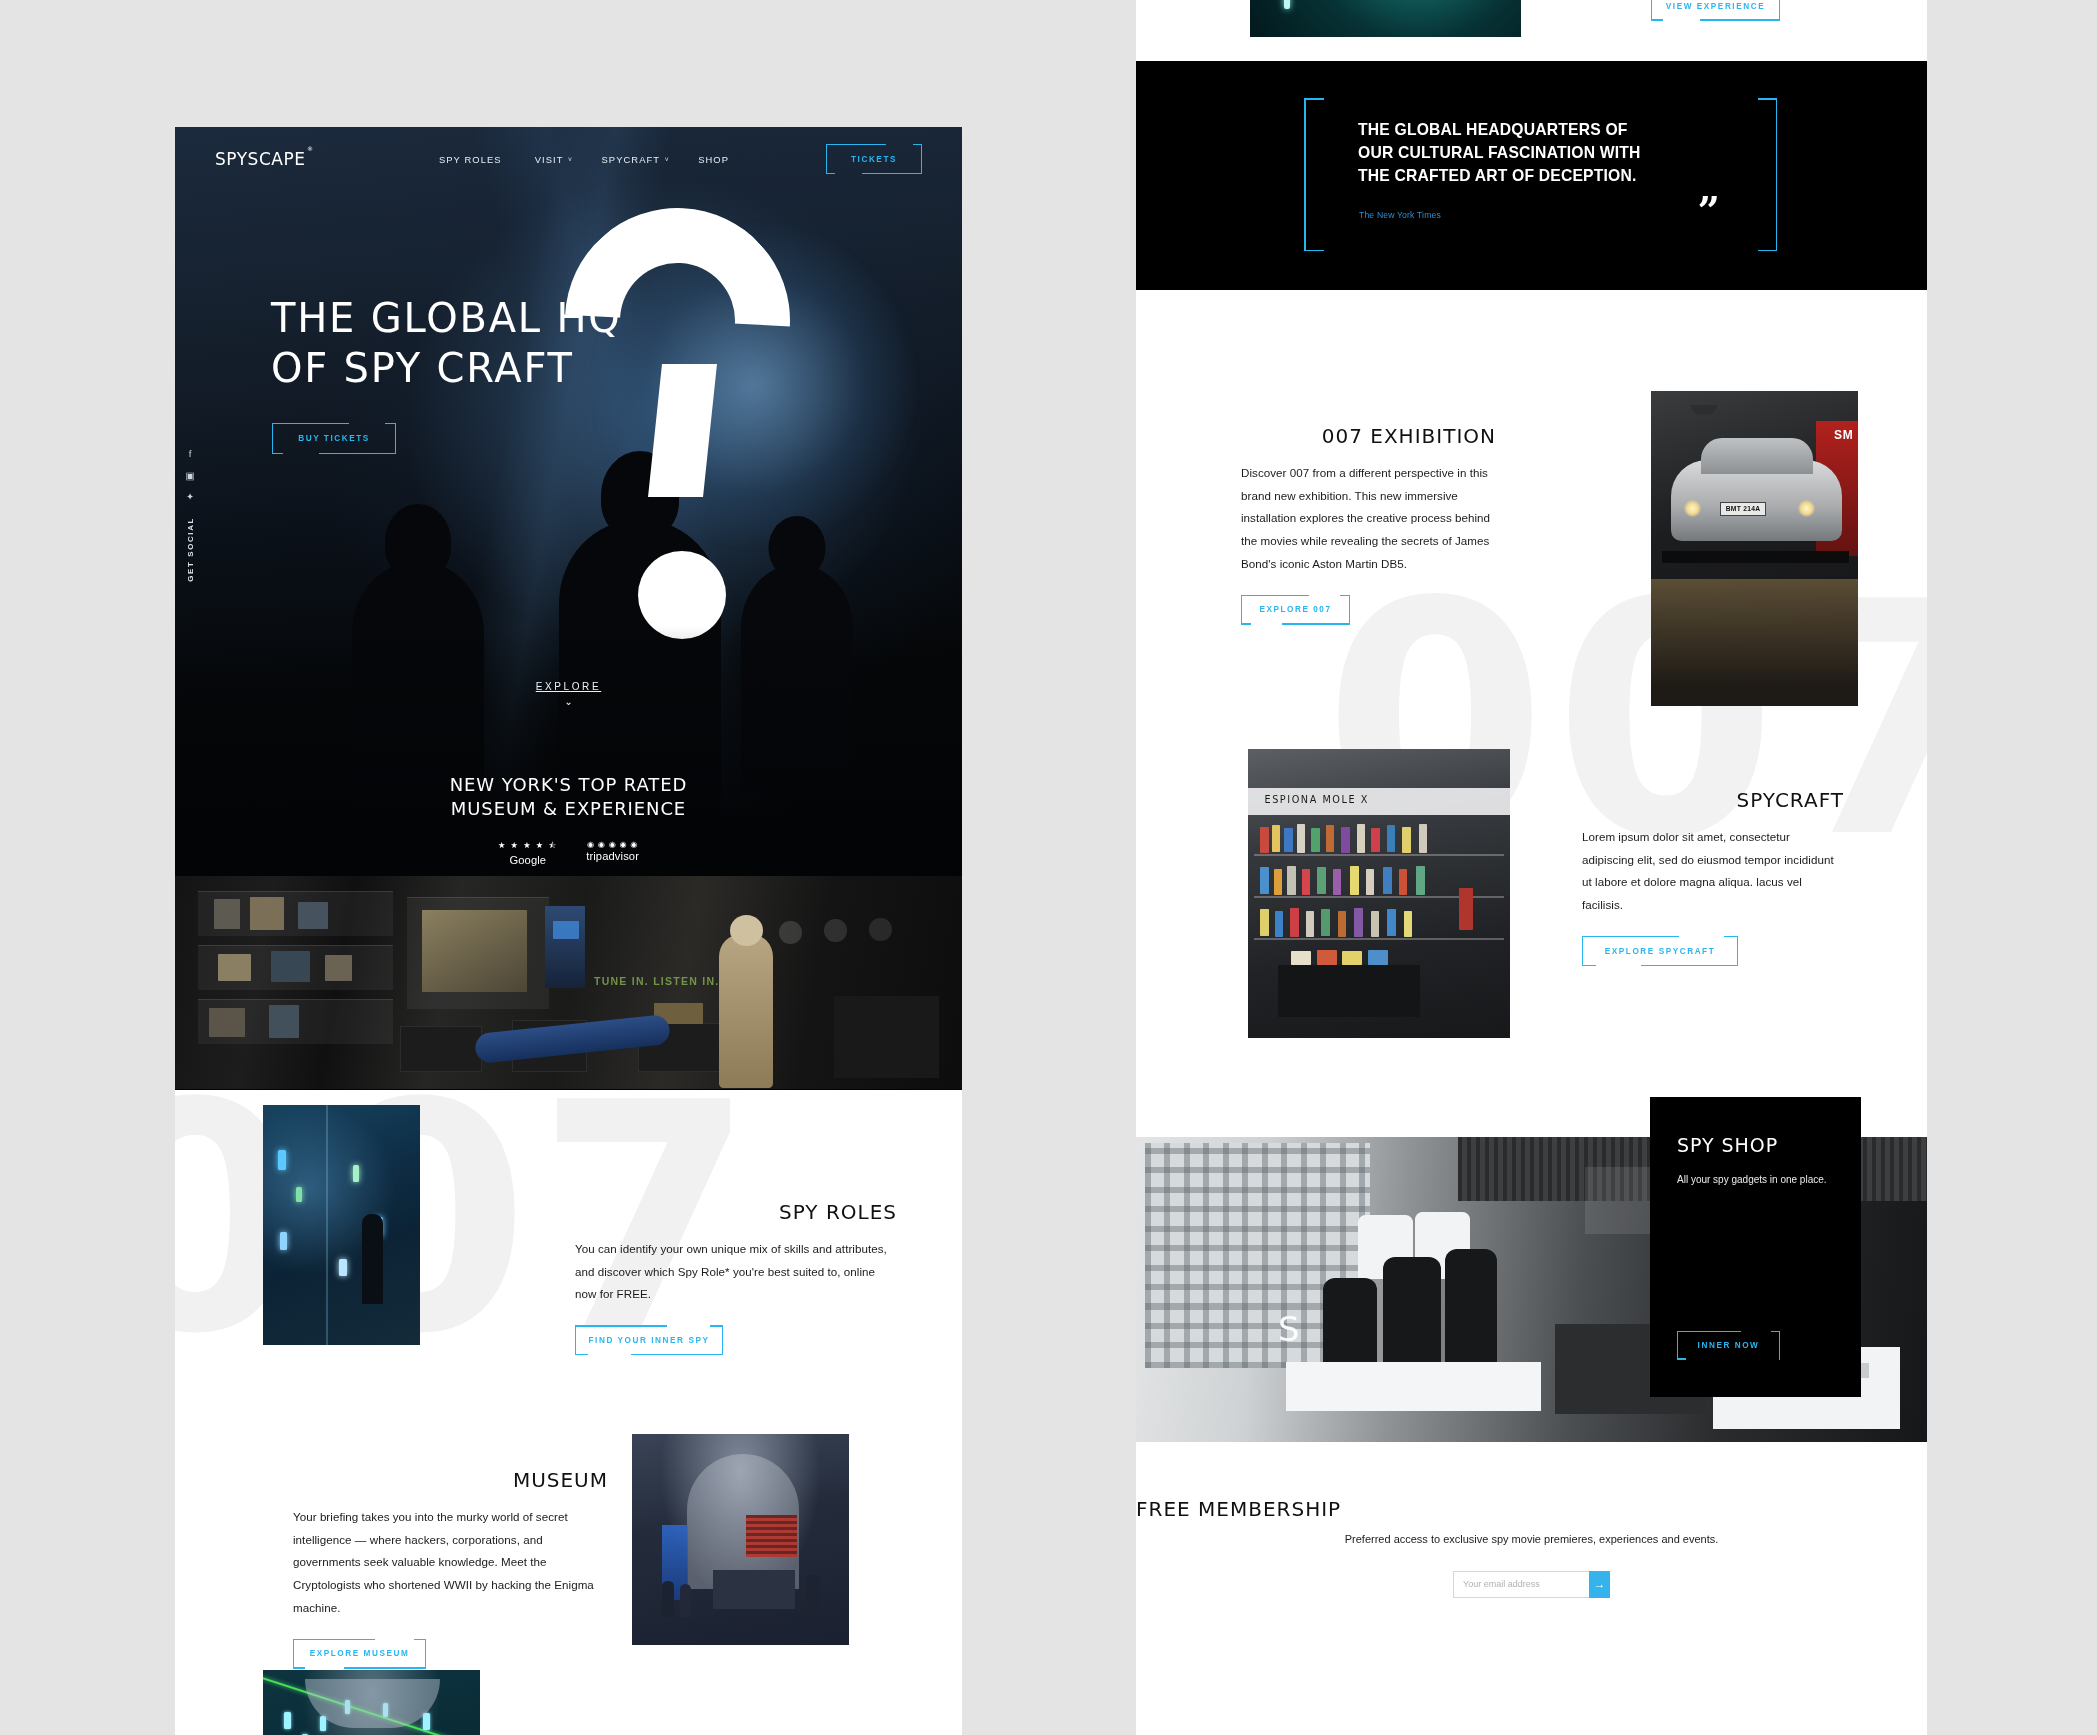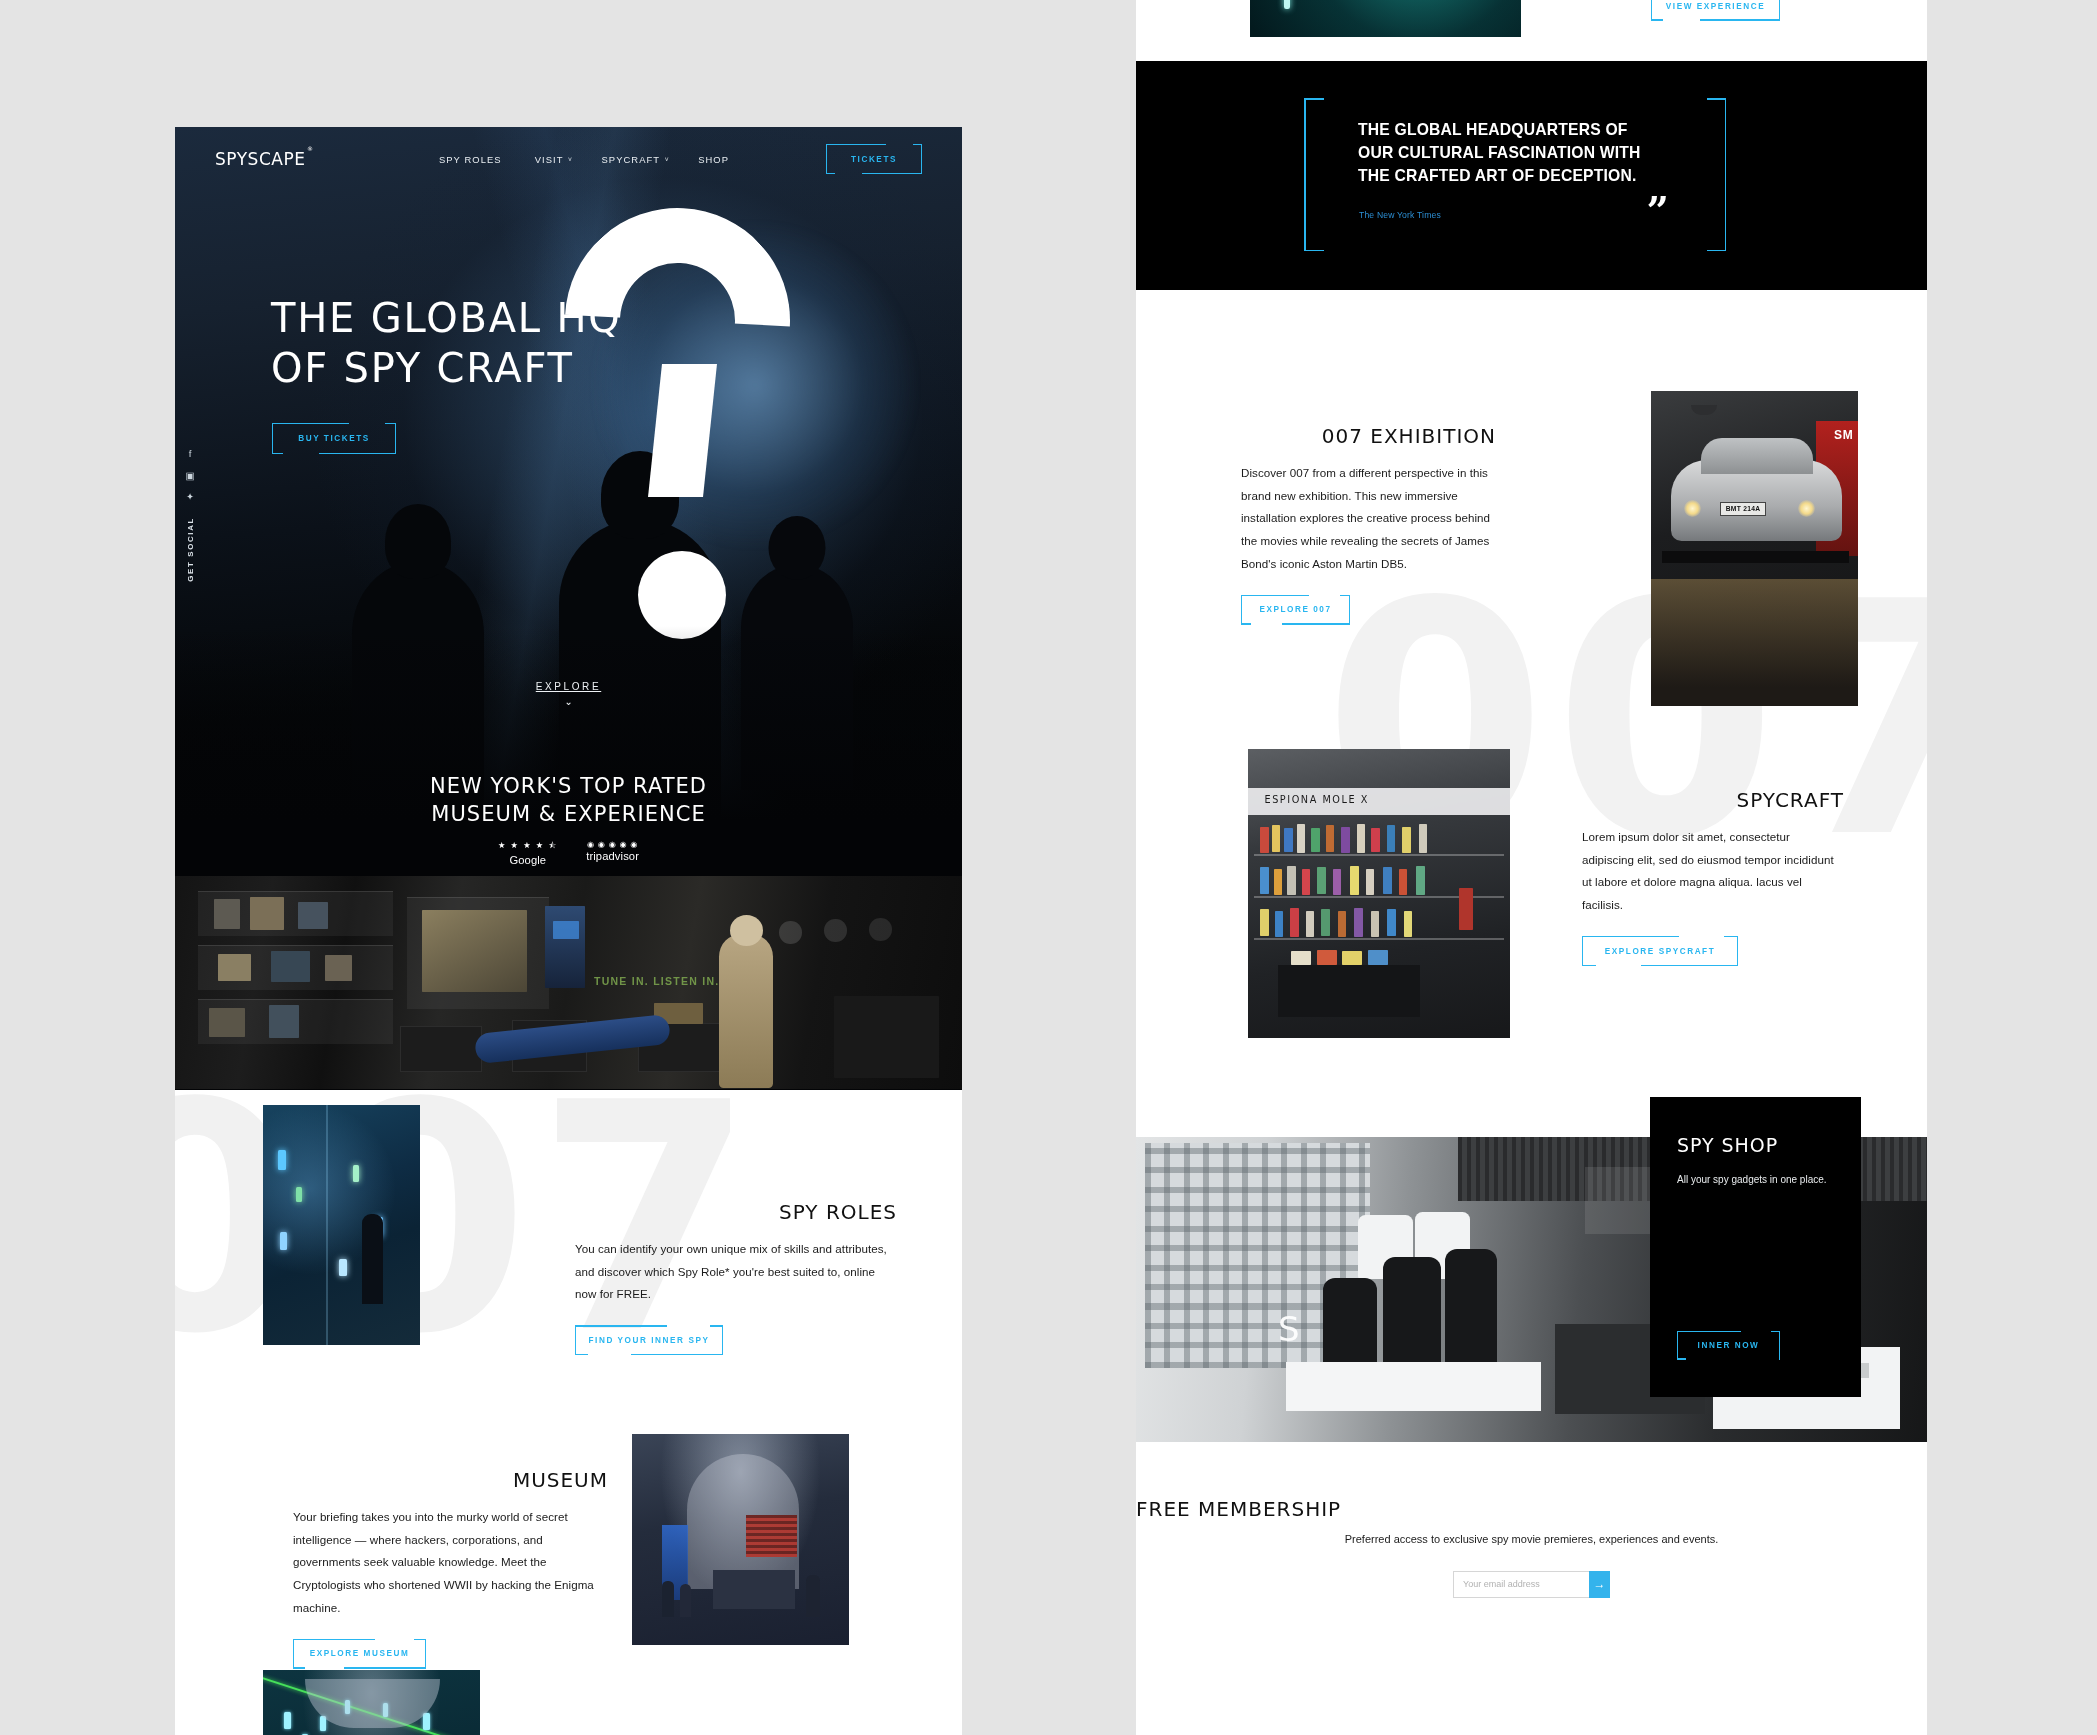--- a/index.html
+++ b/index.html
@@ -175,21 +175,21 @@
 
   .explore {
     position:absolute; left:0; right:0; top:554px; text-align:center; z-index:6;
   }
   .explore .t { font-size:10px; letter-spacing:.26em; color:#eef2f5;text-decoration:underline; }
   .explore .c { font-size:9.7px; color:#eef2f5; margin-top:3.7px; }
 
   .hero-sub {
     position:absolute; left:0; right:0; top:646px; text-align:center; z-index:6;
     font-family:"DejaVu Sans", sans-serif; color:#fff;
-    font-size:21px; line-height:1.33; letter-spacing:.05em;
+    font-size:18px; line-height:1.33; letter-spacing:.05em;
   }
   .ratings {
     position:absolute; left:0; right:0; top:712px; z-index:6;
     display:flex; justify-content:center; gap:28.5px; color:#fff;
   }
   .ratings .blk { text-align:center; }
   .ratings .stars { font-size:8.2px; letter-spacing:1.5px; }
   .ratings .nm { font-size:11.2px; margin-top:0.7px; letter-spacing:.01em; }
   .ratings .circ { font-size:8.2px; letter-spacing:0.7px; }
 
@@ -303,21 +303,21 @@
     overflow:hidden;
   }
   .rp-topimg .bl { position:absolute; border-radius:2.2px; background:#bff7f2; box-shadow:0 0 6px #7fe8e0; }
   .rp-view { position:absolute; left:515px; top:217px; }
   .rp-view .cyb { width:129px; height:28.5px; }
 
   .quote-band {
     position:absolute; left:0; top:286px; width:791px; height:229px;
     background:#000;
   }
-  .quote-box { position:absolute; left:168px; top:37px; width:422px; height:153px;text-decoration:underline; }
+  .quote-box { position:absolute; left:168px; top:37px; width:473px; height:153px;text-decoration:underline; }
   .qb-br { position:absolute; width:1.5px; background:#29b6f0; top:0; height:100%; }
   .qb-br.l { left:0; } .qb-br.r { right:0; }
   .qb-cap { position:absolute; height:1.5px; background:#29b6f0; width:19.5px; }
   .quote-txt {
     position:absolute; left:54px; top:19.5px; color:#fff;
     font-family:"Liberation Sans", sans-serif; font-weight:700;
     font-size:15.7px; line-height:1.48; letter-spacing:.012em;
   }
   .quote-src {
     position:absolute; left:55px; top:112px; color:#2c8fd4;

